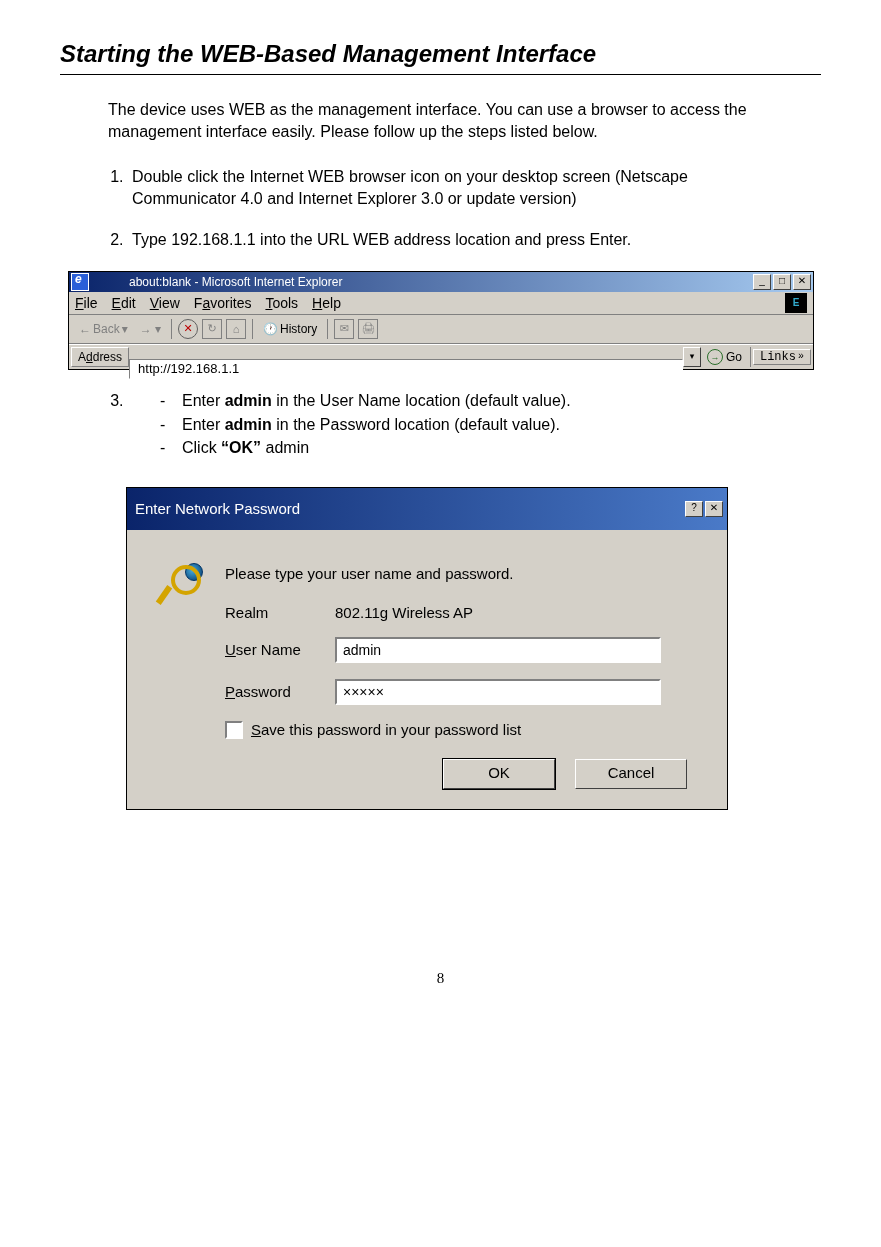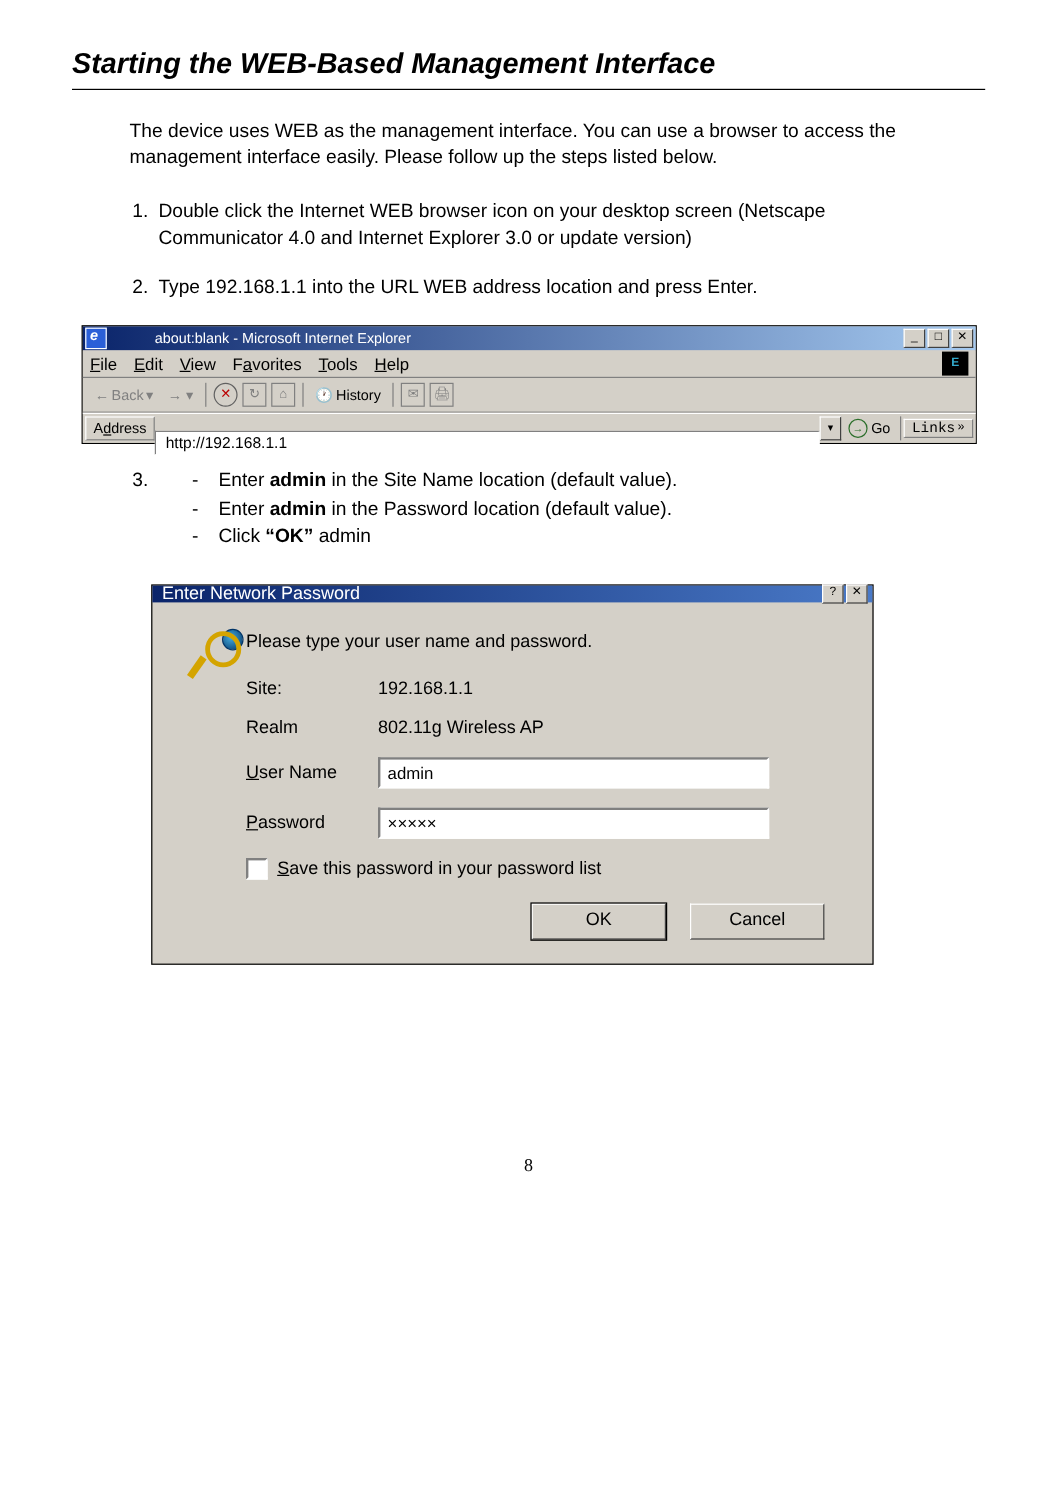--- a/index.html
+++ b/index.html
@@ -190,31 +190,32 @@
     width: 600px;
     background: #d4d0c8;
     border: 1px solid #000;
     font-family: Tahoma, Arial, sans-serif;
   }
   .pw-titlebar {
     background: linear-gradient(to right, #0a246a, #4a7ac8);
     color: #fff;
     display: flex;
     align-items: center;
-    height: 14px;
+    height: 42px;
     padding: 0 4px;
     font-size: 15px;
   }
   .pw-title { flex: 1; padding-left: 4px; }
   .pw-body {
     padding: 24px 30px 20px 30px;
   }
   .pw-top {
     display: flex;
-    gap: 8px;
+    gap: 28px;
+    margin-top: 11px;
   }
   .key-icon {
     width: 40px; height: 40px;
     position: relative;
     flex-shrink:0;
   }
   .key-circle{
     position:absolute; left:14px; top:0;
     width:22px; height:22px; border:4px solid #d4a400; border-radius:50%;
     background:transparent;
@@ -335,21 +336,21 @@
     <span class="ie-links">
         <span>Links</span> 
         <sup>»</sup>
       </span>
   </div>
 </div>
 
 <ol class="steps" start="3">
   <li>
     <ul class="sublist">
-      <li><span>Enter </span><span class="bold">admin</span><span> in the Site Name location (default value).</span></li>
+      <li><span>Enter </span><span class="bold">admin</span><span> in the User Name location (default value).</span></li>
       <li><span>Enter </span><span class="bold">admin</span><span> in the Password location (default value).</span></li>
       <li><span>Click </span><span class="bold">“OK”</span><span> admin</span></li>
     </ul>
   </li>
 </ol>
 
 <div class="pw-dialog">
   <div class="pw-titlebar">
     <span class="pw-title">Enter Network Password</span>
     <div class="ie-sysbtns">
@@ -360,24 +361,20 @@
   <div class="pw-body">
     <div class="pw-top">
       <div class="key-icon">
         <span class="globe"></span>
         <span class="key-circle"></span>
         <span class="key-shaft"></span>
       </div>
       <div class="pw-content">
         <div class="pw-prompt">Please type your user name and password.</div>
         <div class="pw-row">
-          <span class="pw-label">Site:</span>
-          <span class="pw-value">192.168.1.1</span>
-        </div>
-        <div class="pw-row">
           <span class="pw-label">Realm</span>
           <span class="pw-value">802.11g Wireless AP</span>
         </div>
         <div class="pw-row">
           <span class="pw-label"><u>U</u>ser Name</span>
           <input class="pw-input" value="admin" style="">
         </div>
         <div class="pw-row">
           <span class="pw-label"><u>P</u>assword</span>
           <input class="pw-input" value="×××××" style="">

